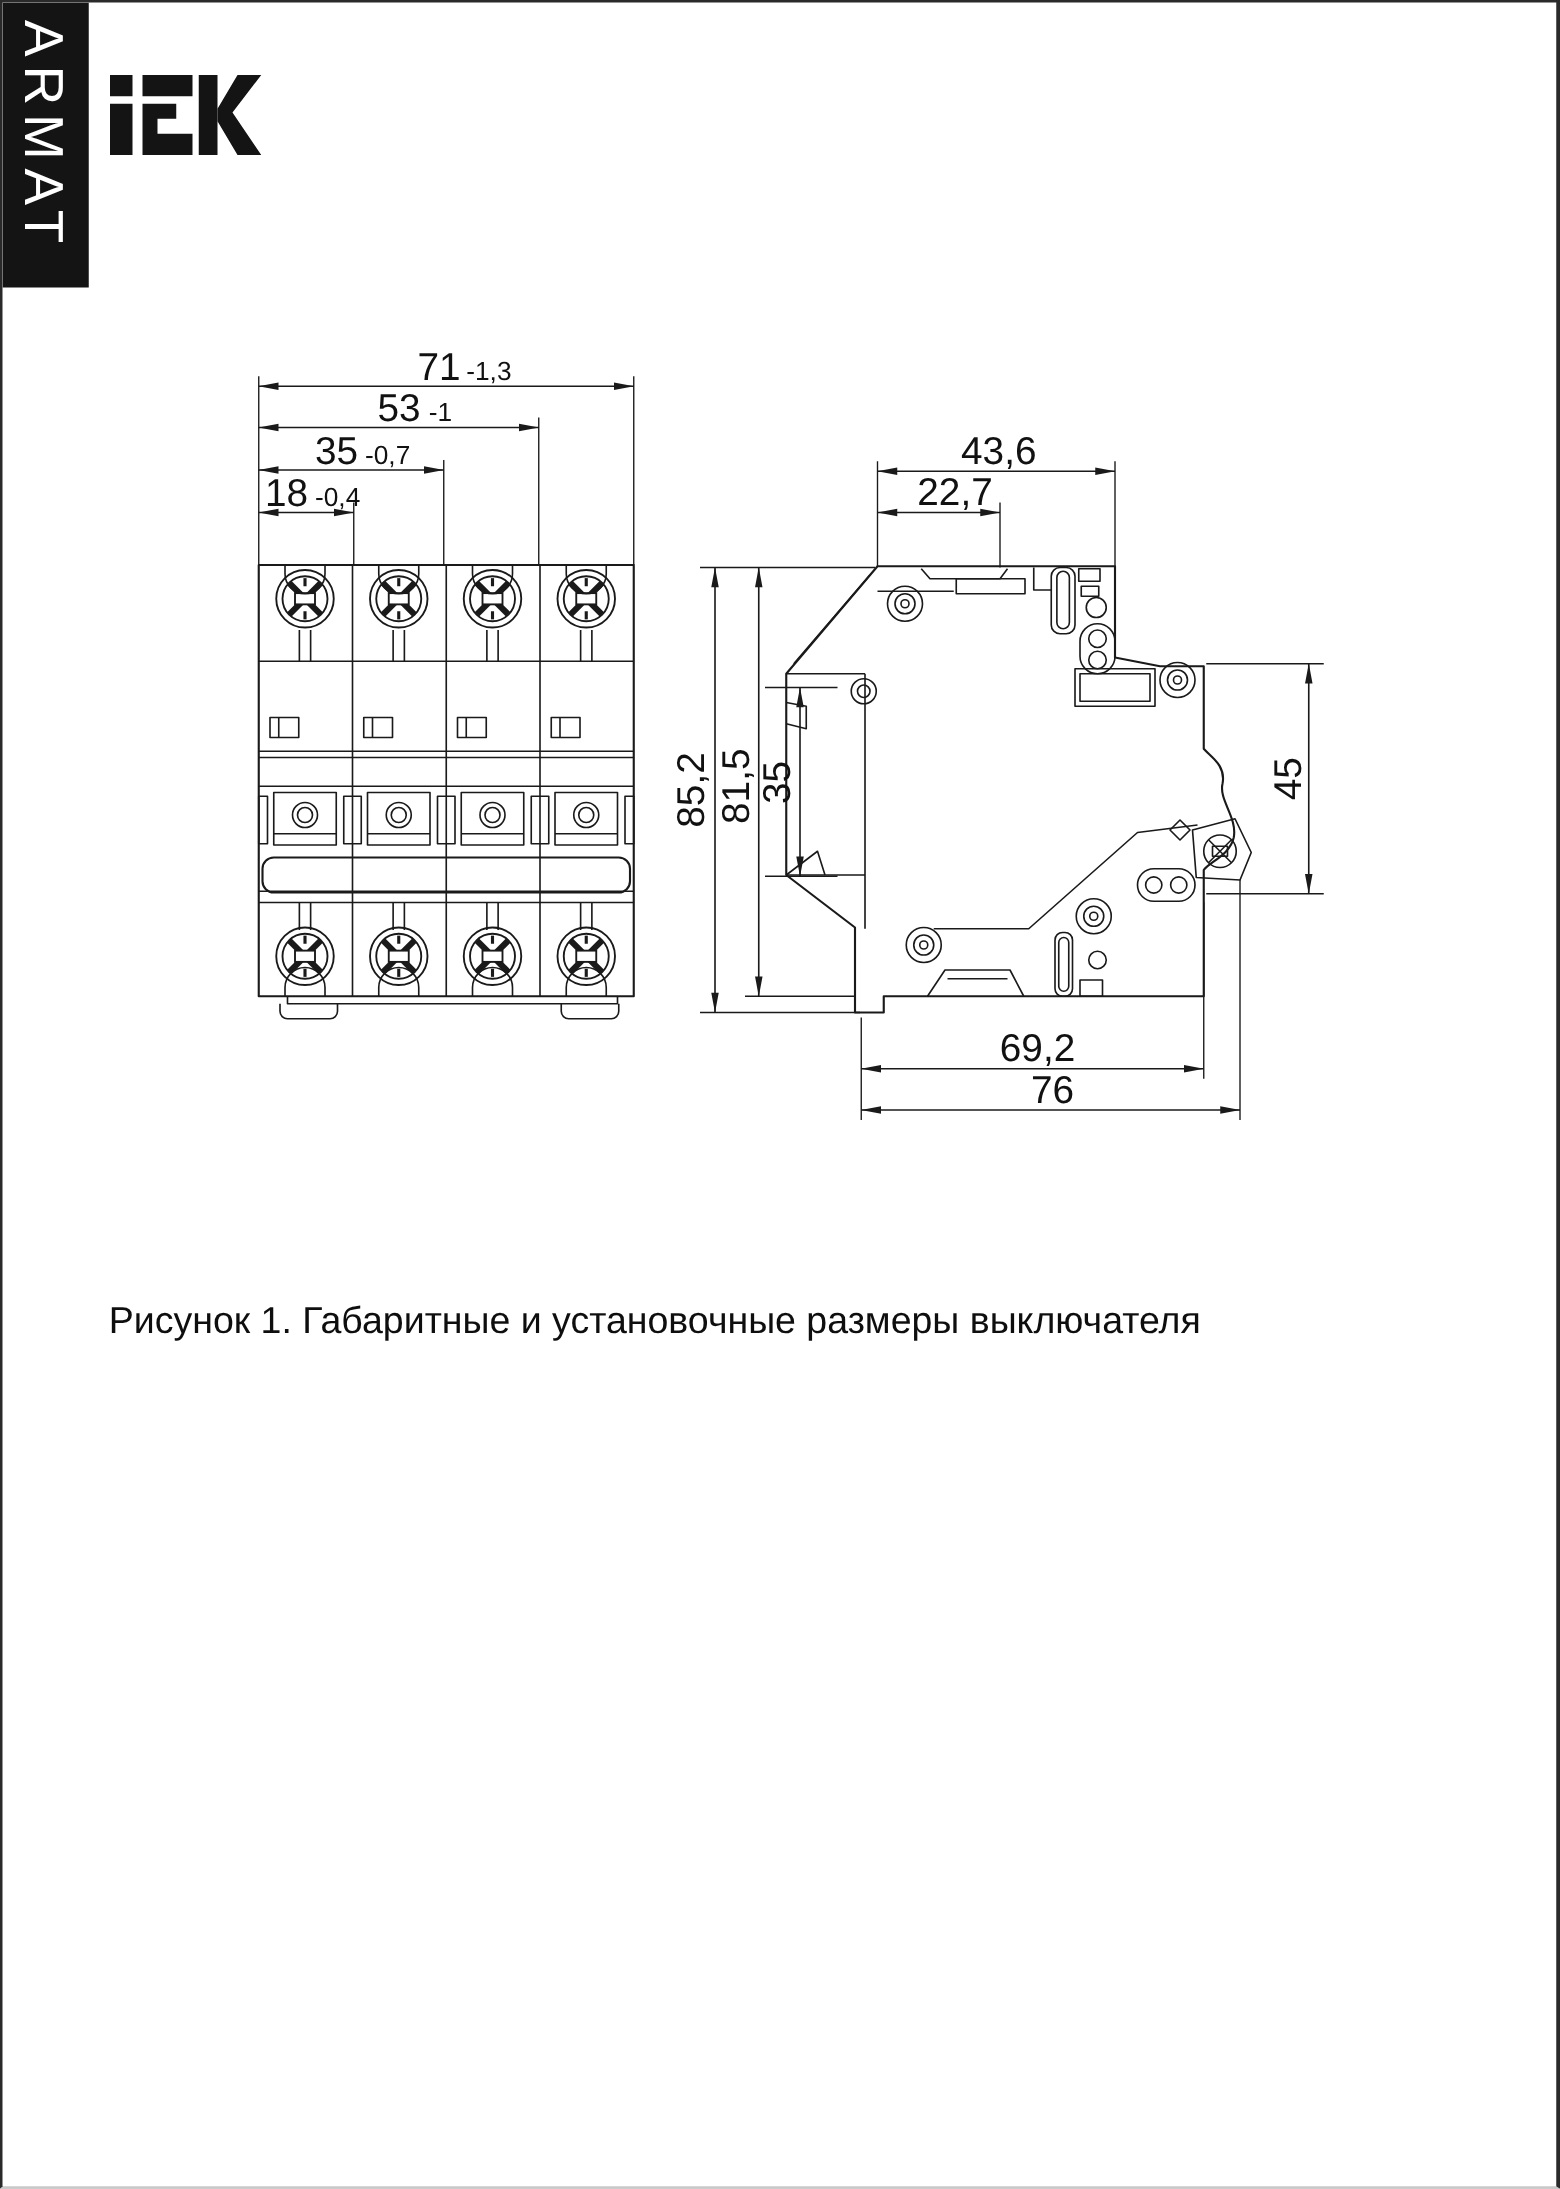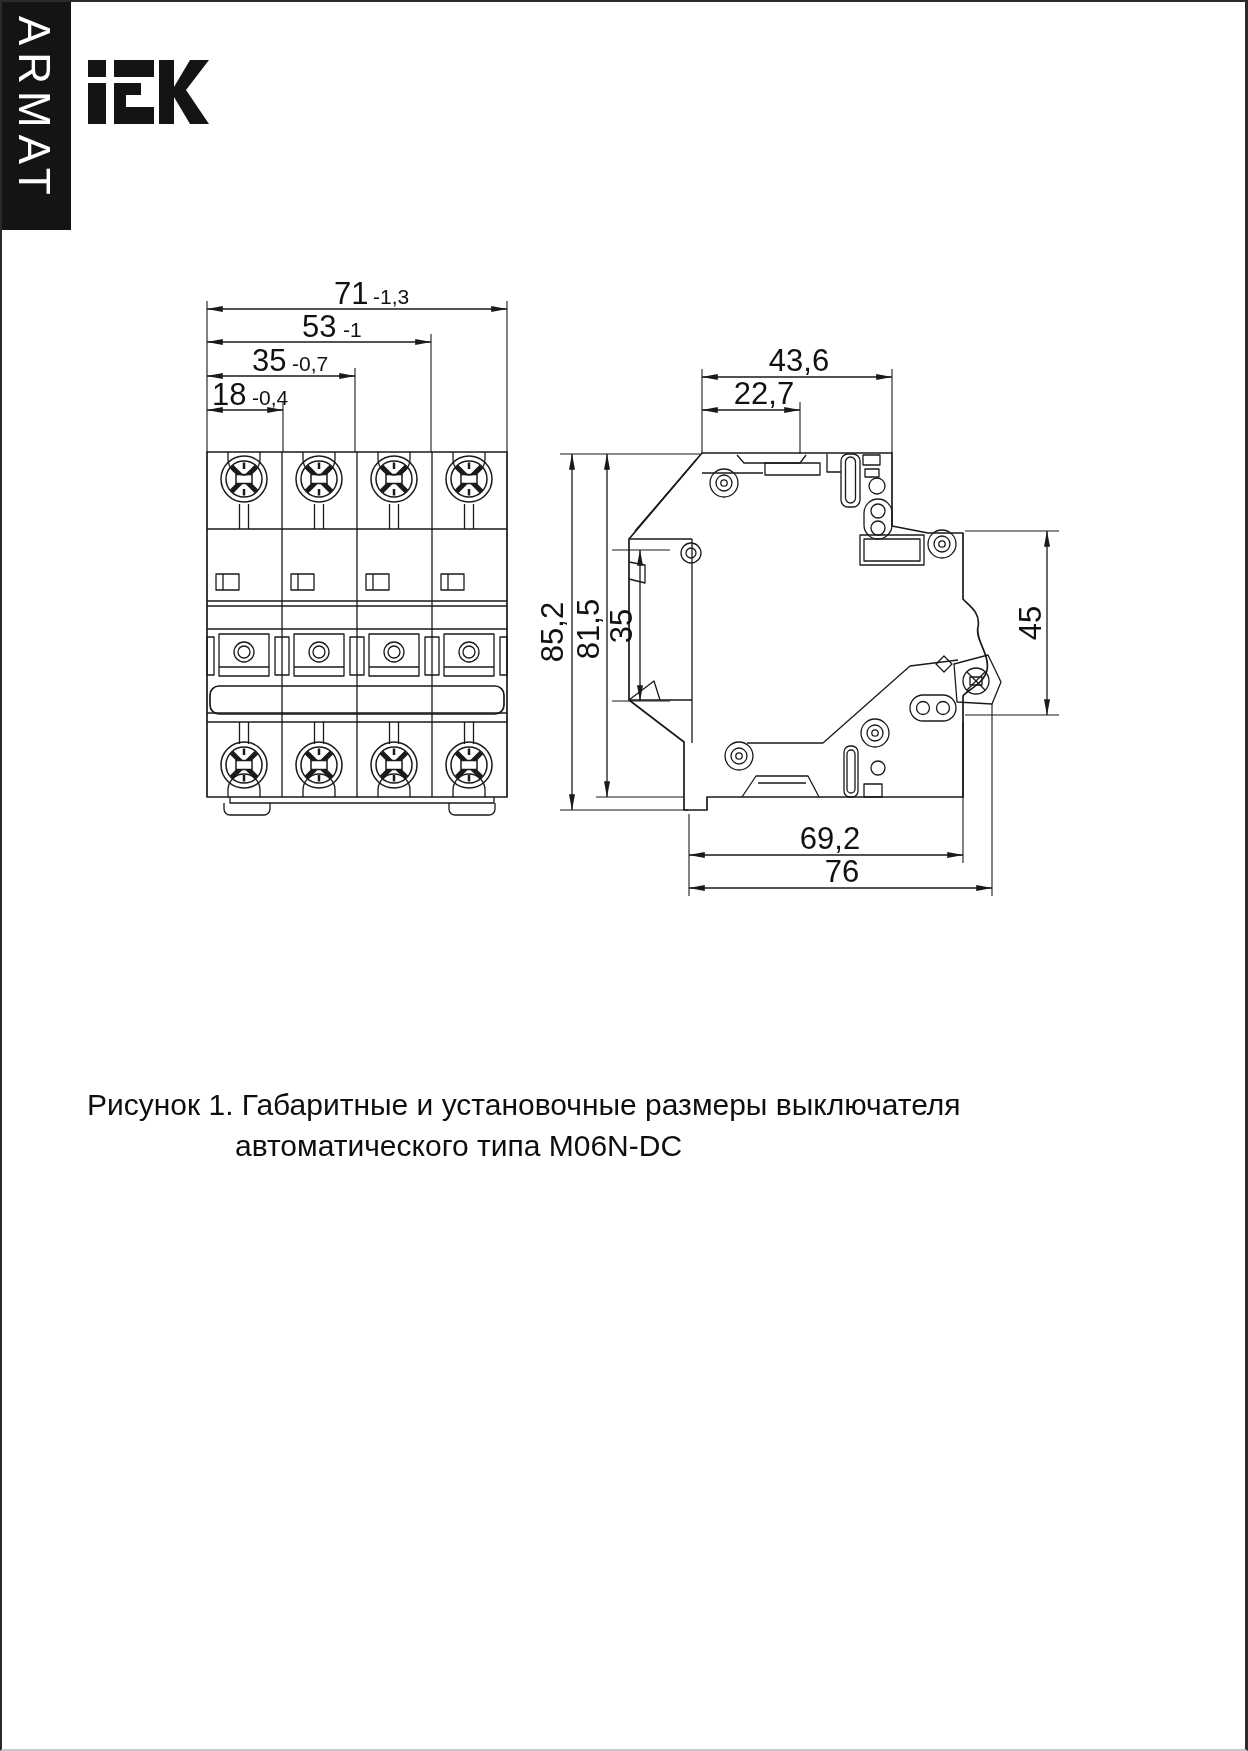--- a/index.html
+++ b/index.html
@@ -27,21 +27,20 @@
     font-size:44px;
     letter-spacing:7px;
     white-space:nowrap;
     font-family:"Liberation Sans",sans-serif;
   }
   .logo{position:absolute;left:85px;top:58px;}
   .caption{
     position:absolute;left:85px;top:1034px;
     font-size:30px;line-height:41px;color:#0e0e0e;
     white-space:nowrap;
-    margin-top:48px;
   }
   .caption .l2{display:block;margin-left:148px;}
   svg.draw{position:absolute;left:0;top:0;}
   .o{fill:none;stroke:#1a1a1a;stroke-width:1.7;stroke-linejoin:round;stroke-linecap:round;}
   .d{fill:none;stroke:#1a1a1a;stroke-width:1.3;stroke-linejoin:round;}
   .dim{stroke:#1a1a1a;stroke-width:1.3;fill:none;}
   .ext{stroke:#1a1a1a;stroke-width:1.1;fill:none;}
   .dt{font-family:"Liberation Sans",sans-serif;font-size:31px;fill:#111;}
   .ds{font-family:"Liberation Sans",sans-serif;font-size:21px;fill:#111;}
 </style>
@@ -272,16 +271,15 @@
       <line x1="990" y1="702" x2="990" y2="894" class="ext"></line>
       <line x1="687" y1="853" x2="961" y2="853" class="dim" marker-start="url(#arr)" marker-end="url(#arr)"></line>
       <line x1="687" y1="886" x2="990" y2="886" class="dim" marker-start="url(#arr)" marker-end="url(#arr)"></line>
       <text class="dt" x="828" y="847" text-anchor="middle">69,2</text>
       <text class="dt" x="840" y="880" text-anchor="middle">76</text>
     </g>
   </svg>
 
   <div class="caption">
     <span>Рисунок 1. Габаритные и установочные размеры выключателя</span>
-    <span class="l2">автоматического типа M06N-DC</span>
   </div>
 
 </div>
 
 </body></html>

